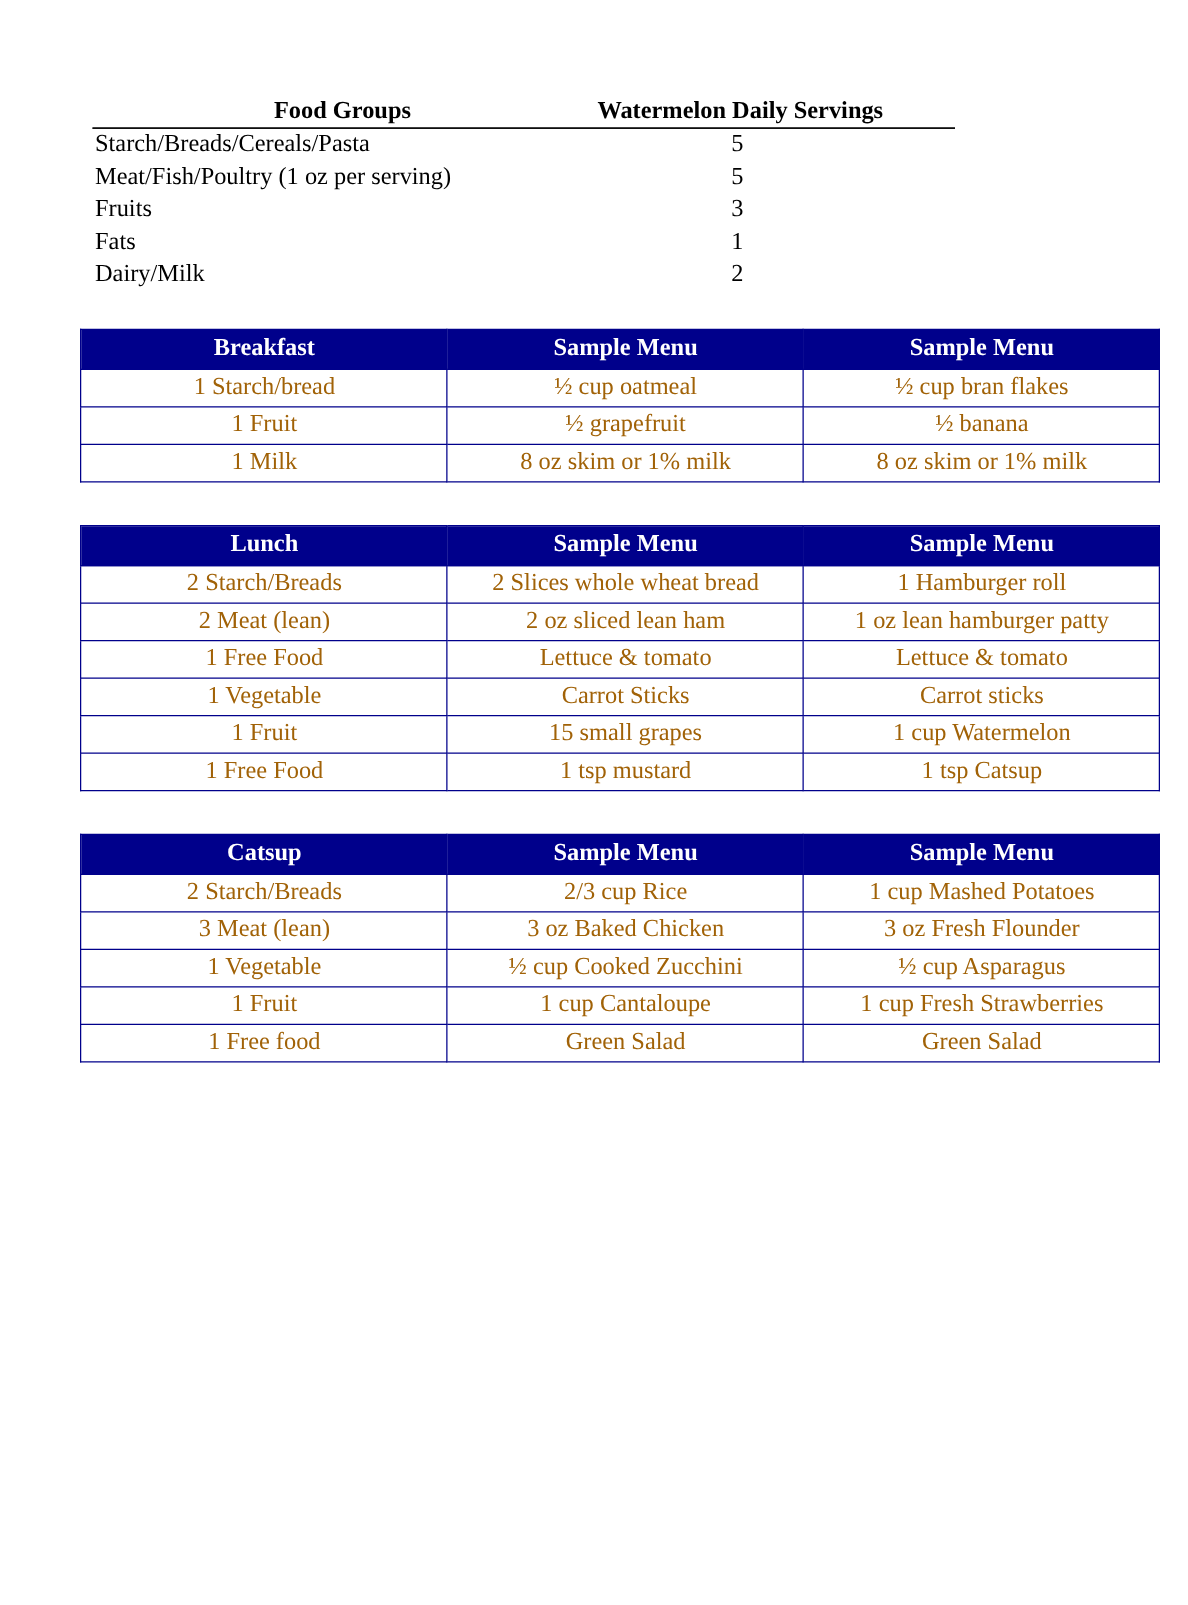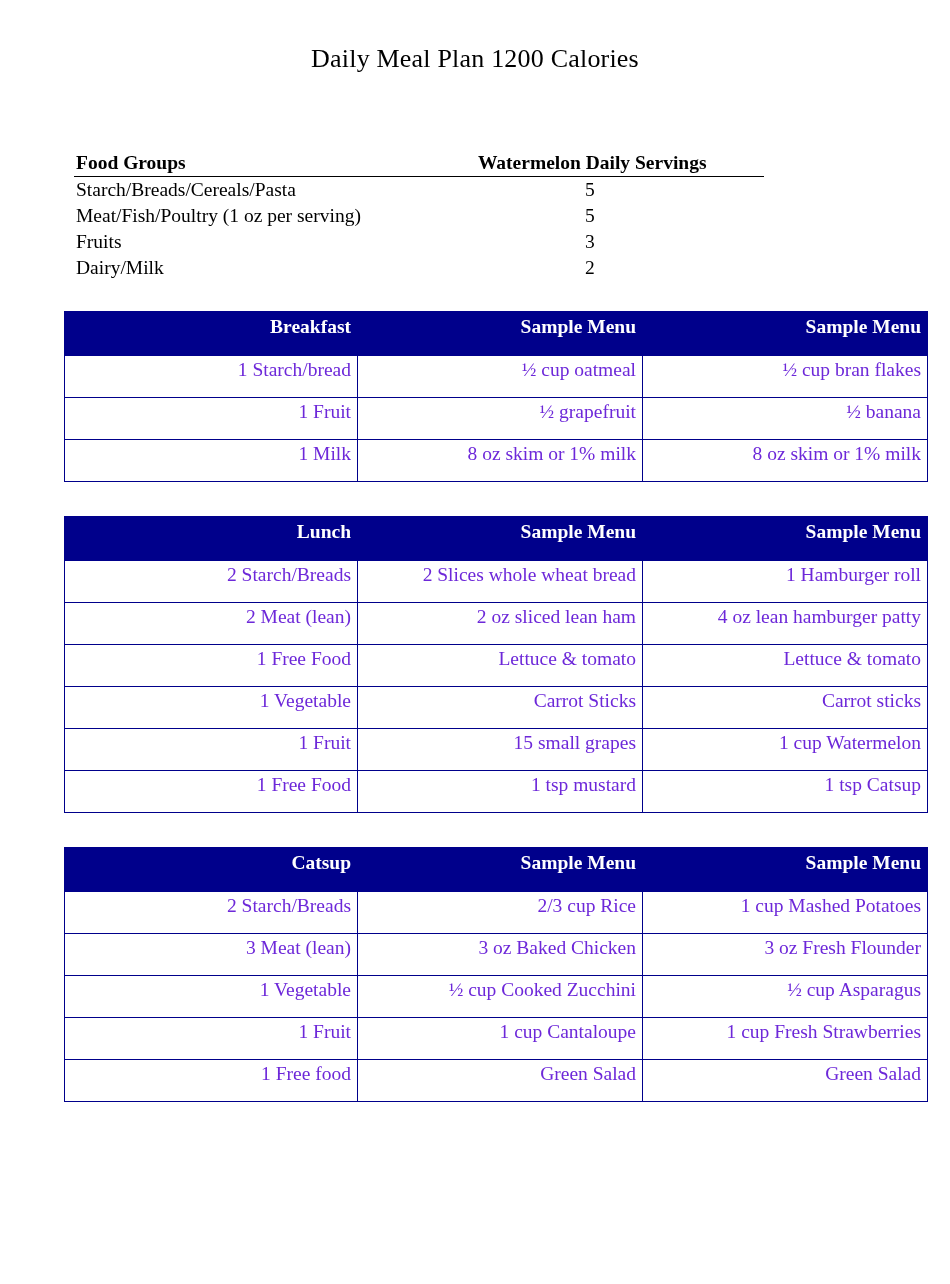--- a/index.html
+++ b/index.html
@@ -36,21 +36,21 @@
     margin-top: 78px;
     margin-left: 74px;
     width: 690px;
   }
   table.groups {
     border-collapse: collapse;
     width: 100%;
     font-size: 19.5px;
   }
   table.groups th {
-    text-align: left;
+    text-align: center;
     font-weight: bold;
     border-bottom: 1.5px solid #000;
     padding: 0 0 2px 2px;
     font-size: 19.5px;
   }
   table.groups th.col-b {
     text-align: left;
     padding-left: 6px;
   }
   table.groups td {
@@ -70,45 +70,44 @@
     margin-left: 64px;
     width: 821px;
     font-size: 19.5px;
     table-layout: fixed;
   }
   .meal-table.first { margin-top: 30px; }
   .meal-table.next { margin-top: 34px; }
   .meal-table th,
   .meal-table td {
     border: 1.2px solid #00008B;
-    padding: 2px 6px 15px 7px;
-    text-align: right;
+    padding: 2px 6px 3px 7px;
+    text-align: center;
     vertical-align: middle;
     line-height: 1.16;
   }
   .meal-table thead th {
     background: #00008B;
     color: #ffffff;
     font-weight: bold;
     height: 26px;
   }
   .meal-table tbody td {
     height: 24px;
-    color: #6d28d9;
+    color: #a16207;
   }
   .c1 { width: 279px; }
   .c2 { width: 271px; }
   .c3 { width: 271px; }
 </style>
 </head>
 <body>
 
 <div class="page">
 
-  <h1 class="doc-title">Daily Meal Plan 1200 Calories</h1>
 
   <div class="groups-wrap">
     <table class="groups">
       <thead>
         <tr>
           <th class="col-a">Food Groups</th>
           <th class="col-b">Watermelon Daily Servings</th>
         </tr>
       </thead>
       <tbody>
@@ -118,20 +117,24 @@
         </tr>
         <tr>
           <td>Meat/Fish/Poultry (1 oz per serving)</td>
           <td class="srv">5</td>
         </tr>
         <tr>
           <td>Fruits</td>
           <td class="srv">3</td>
         </tr>
         <tr>
+          <td>Fats</td>
+          <td class="srv">1</td>
+        </tr>
+        <tr>
           <td>Dairy/Milk</td>
           <td class="srv">2</td>
         </tr>
       </tbody>
     </table>
   </div>
 
   <table class="meal-table first">
     <thead>
       <tr>
@@ -169,21 +172,21 @@
     </thead>
     <tbody>
       <tr>
         <td>2 Starch/Breads</td>
         <td>2 Slices whole wheat bread</td>
         <td>1 Hamburger roll</td>
       </tr>
       <tr>
         <td>2 Meat (lean)</td>
         <td>2 oz sliced lean ham</td>
-        <td>4 oz lean hamburger patty</td>
+        <td>1 oz lean hamburger patty</td>
       </tr>
       <tr>
         <td>1 Free Food</td>
         <td>Lettuce &amp; tomato</td>
         <td>Lettuce &amp; tomato</td>
       </tr>
       <tr>
         <td>1 Vegetable</td>
         <td>Carrot Sticks</td>
         <td>Carrot sticks</td>

